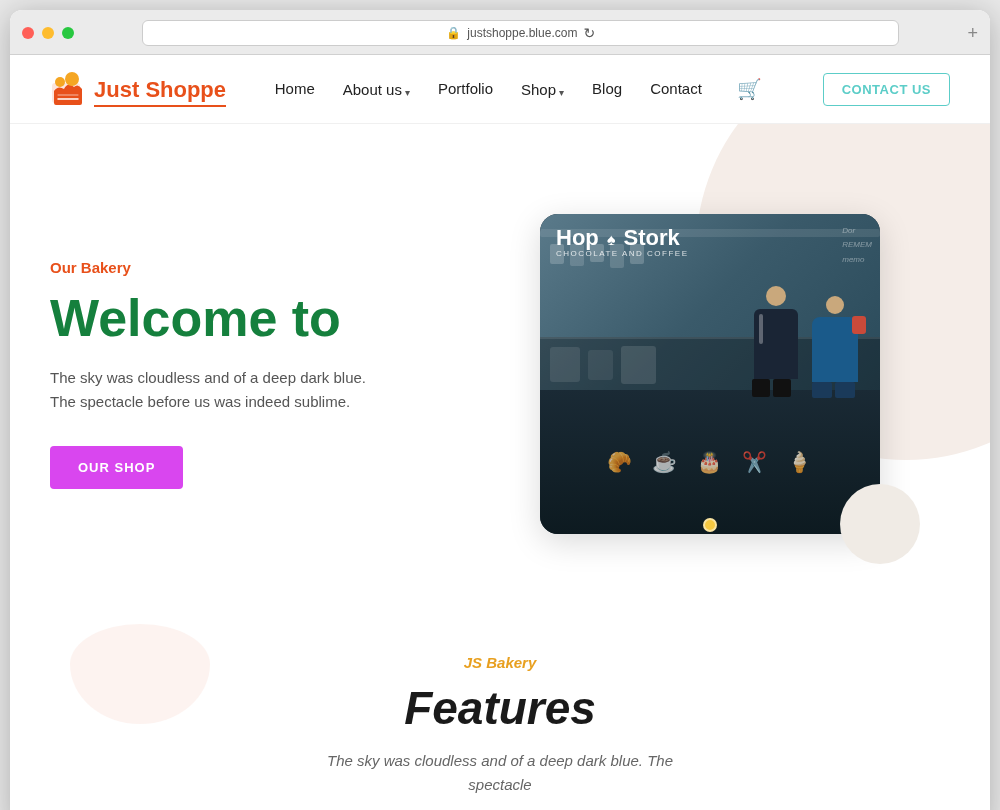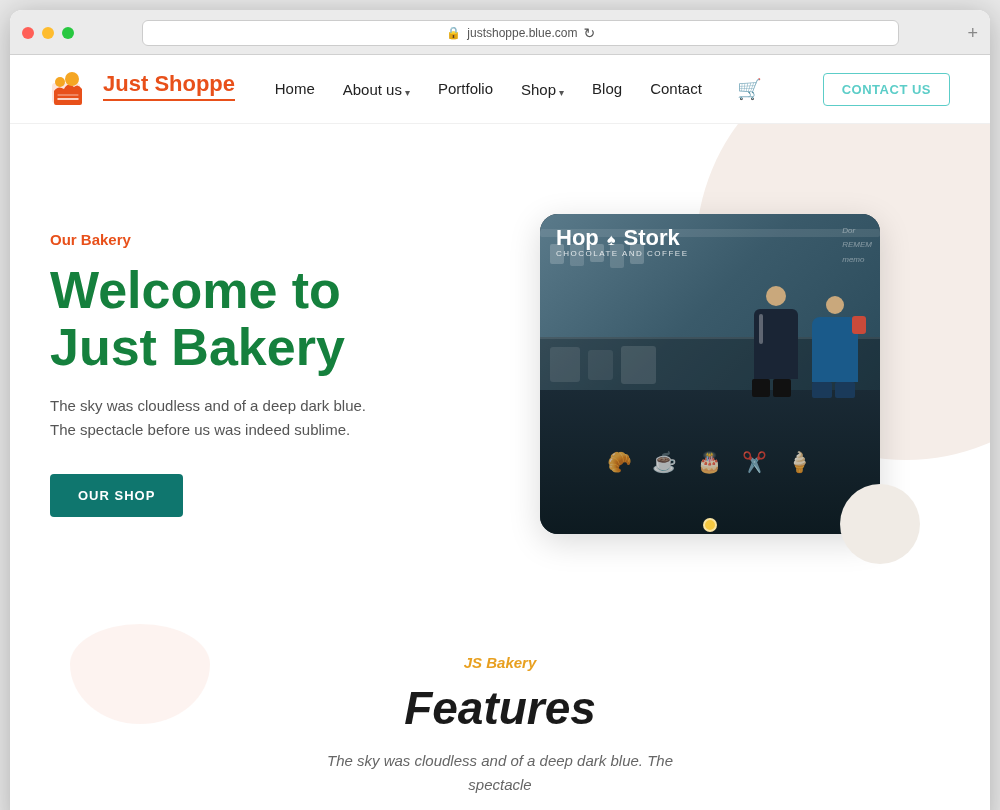--- a/index.html
+++ b/index.html
@@ -73,22 +73,22 @@
     
     .navbar {
       display: flex;
       align-items: center;
       padding: 16px 40px;
       border-bottom: 1px solid #f0f0f0;
       background: #fff;
     }
     .logo {
       display: flex;
-      align-items: flex-start;
-      gap: 17px;
+      align-items: flex-end;
+      gap: 8px;
       margin-right: auto;
     }
     .logo-icon {
       width: 36px;
       height: 36px;
       position: relative;
     }
     .logo-text {
       font-size: 22px;
       font-weight: 700;
@@ -181,21 +181,21 @@
       margin-bottom: 18px;
     }
     .hero-desc {
       font-size: 15px;
       color: #555;
       line-height: 1.6;
       margin-bottom: 32px;
       max-width: 340px;
     }
     .hero-cta {
-      background: #0f766e;
+      background: #d946ef;
       color: #fff;
       border: none;
       padding: 14px 28px;
       border-radius: 4px;
       font-size: 13px;
       font-weight: 700;
       letter-spacing: 1px;
       cursor: pointer;
       text-transform: uppercase;
     }
@@ -338,21 +338,20 @@
       </ul>
     </nav>
 
     <section class="hero">
       <div class="hero-bg-blob"></div>
 
       <div class="hero-content">
         <p class="hero-subtitle">Our Bakery</p>
         <h1 class="hero-title">
           <span>Welcome to</span><br>
-          <span>Just Bakery</span>
         </h1>
         <p class="hero-desc">The sky was cloudless and of a deep dark blue. The spectacle before us was indeed sublime.</p>
         <button class="hero-cta">OUR SHOP</button>
       </div>
 
       <div class="hero-image-wrap">
         <div class="hero-image">
 
           <div style="width:100%;height:100%;position:relative;background:#1a2a35;overflow:hidden;">
 

